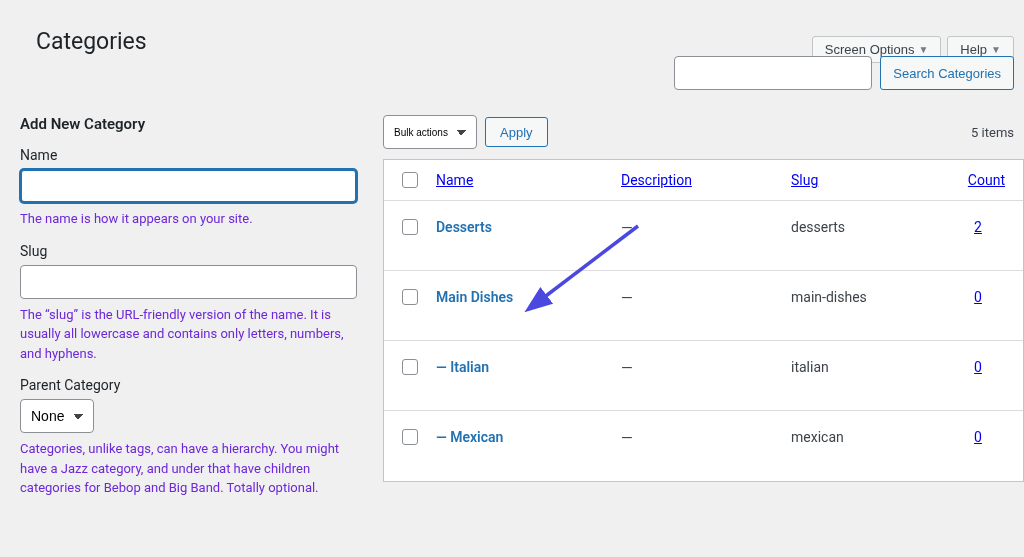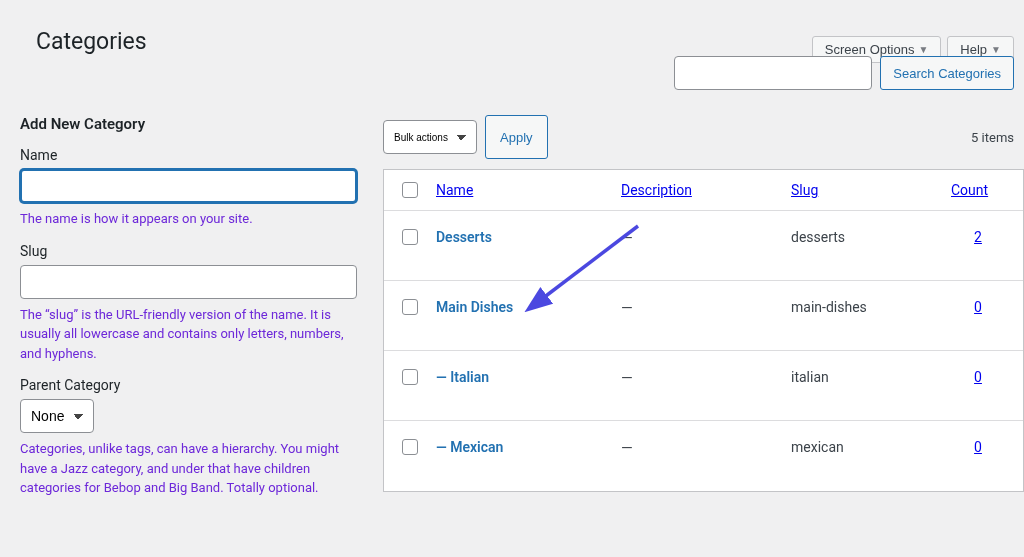--- a/index.html
+++ b/index.html
@@ -136,21 +136,21 @@
       padding: 0 28px 0 10px;
       font-size: 10px;
       background: #fff;
       appearance: none;
       background-image: linear-gradient(45deg, transparent 50%, #444 50%), linear-gradient(135deg, #444 50%, transparent 50%);
       background-position: calc(100% - 15px) 14px, calc(100% - 10px) 14px;
       background-size: 5px 5px, 5px 5px;
       background-repeat: no-repeat;
     }
     .apply-btn {
-      height: 44px;
+      height: 30px;
       border: 1px solid #2271b1;
       background: #f6f7f7;
       color: #2271b1;
       border-radius: 3px;
       padding: 0 14px;
       font-size: 13px;
       cursor: pointer;
     }
     .items-count { font-size: 13px; color: #3c434a; }
     .table {
@@ -167,21 +167,21 @@
     .table-header .th {
       color: #2271b1;
       font-weight: 400;
       font-size: 14px;
     }
     .th, .td { padding: 0 8px; }
     .col-cb { width: 34px; display:flex; align-items:center; }
     .col-name { width: 185px; }
     .col-desc { width: 170px; }
     .col-slug { width: 160px; }
-    .col-count { width: 70px; text-align: left; }
+    .col-count { width: 70px; text-align: right; }
     .table-body .table-row { min-height: 70px; padding-top: 18px; }
     .td-name { color: #2271b1; font-weight: 600; font-size: 14px; }
     .td-name a { color: #2271b1; text-decoration: none; }
     .td-desc { color: #3c434a; font-size: 15px; }
     .td-slug { color: #3c434a; font-size: 14px; }
     .td-count { color: #2271b1; font-size: 14px; text-align: center; }
     input[type=checkbox] {
       width: 16px; height: 16px;
       border: 1px solid #8c8f94;
       border-radius: 3px;

